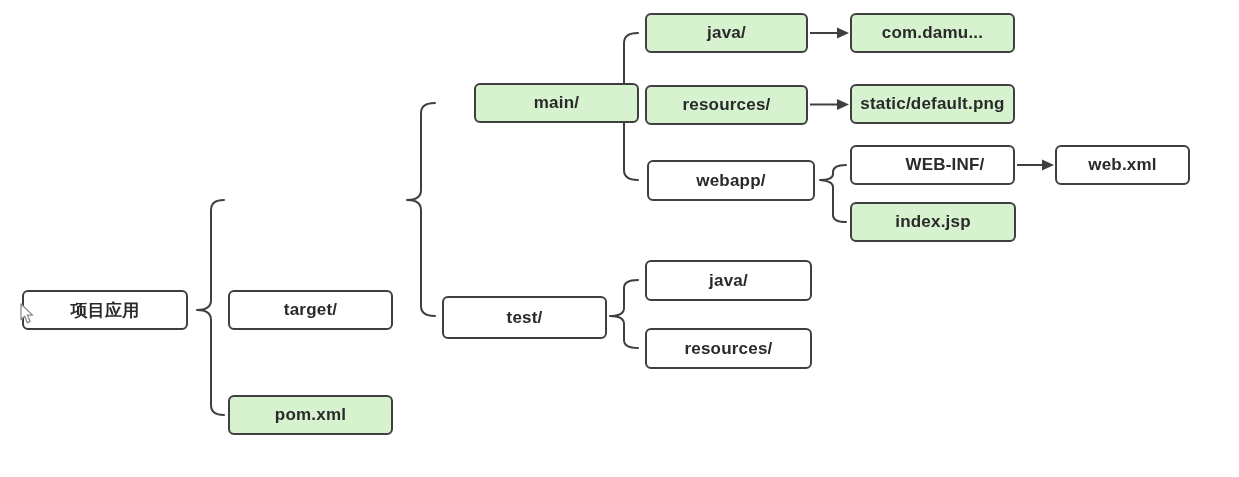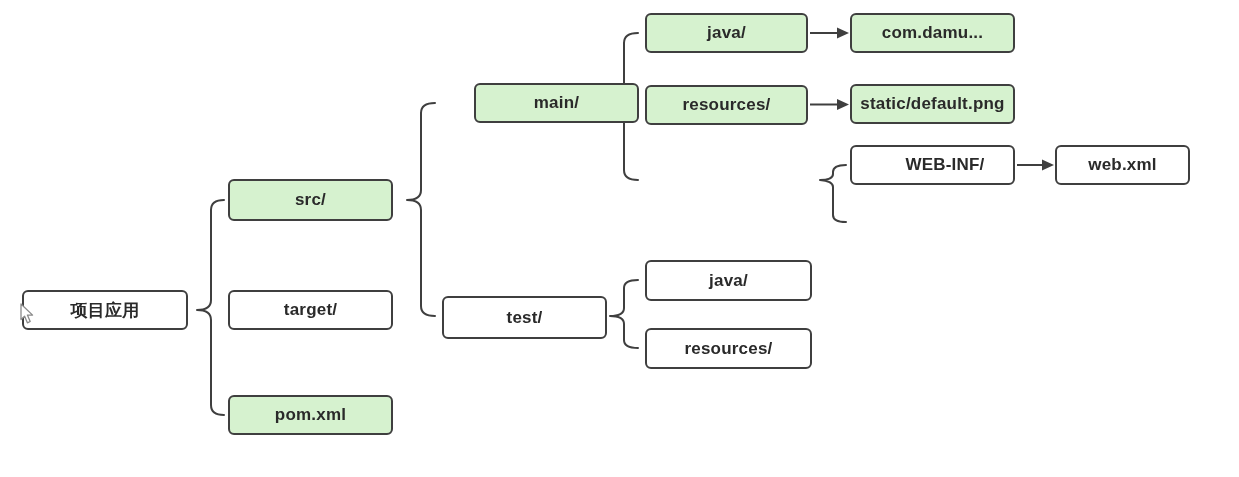--- a/index.html
+++ b/index.html
@@ -97,36 +97,37 @@
     </g>
 
     <g>
       <line class="arrow-shaft" x1="1017" y1="165" x2="1043" y2="165"></line>
       <polygon class="arrow-head" points="1042,159.5 1054,165 1042,170.5"></polygon>
     </g>
   </svg>
 
   <div class="node white" style="left:22px;  top:290px; width:166px; height:40px;">项目应用</div>
 
-  <div class="node green" style="left:228px; top:179px; width:165px; height:42px;">src/</div>
   <div class="node white" style="left:228px; top:290px; width:165px; height:40px;">target/</div>
   <div class="node green" style="left:228px; top:395px; width:165px; height:40px;">pom.xml</div>
 
   <div class="node green" style="left:440px; top:83px;  width:165px; height:40px;margin-left:34px;">main/</div>
   <div class="node white" style="left:442px; top:296px; width:165px; height:43px;">test/</div>
 
   <div class="node green" style="left:645px; top:13px;  width:163px; height:40px;">java/</div>
   <div class="node green" style="left:645px; top:85px;  width:163px; height:40px;">resources/</div>
+  <div class="node white" style="left:647px; top:160px; width:168px; height:41px;">webapp/</div>
 
   <div class="node white" style="left:645px; top:260px; width:167px; height:41px;">java/</div>
   <div class="node white" style="left:645px; top:328px; width:167px; height:41px;">resources/</div>
 
   <div class="node green" style="left:850px; top:13px;  width:165px; height:40px;">com.damu...</div>
   <div class="node green" style="left:850px; top:84px;  width:165px; height:40px;">static/default.png</div>
   <div class="node white" style="left:850px; top:145px; width:165px; height:40px;padding-left:25px;">WEB-INF/</div>
+  <div class="node green" style="left:850px; top:202px; width:166px; height:40px;">index.jsp</div>
 
   <div class="node white" style="left:1055px; top:145px; width:135px; height:40px;">web.xml</div>
 
 
   <svg class="cursor" viewBox="0 0 16 22" xmlns="http://www.w3.org/2000/svg">
     <polygon points="1,1 1,16.5 4.6,13.2 7.4,19.8 10.2,18.5 7.4,12.1 12.6,12.1" fill="#ffffff" stroke="#8a8a8a" stroke-width="1.3" stroke-linejoin="round"></polygon>
   </svg>
 
 </div>
 

